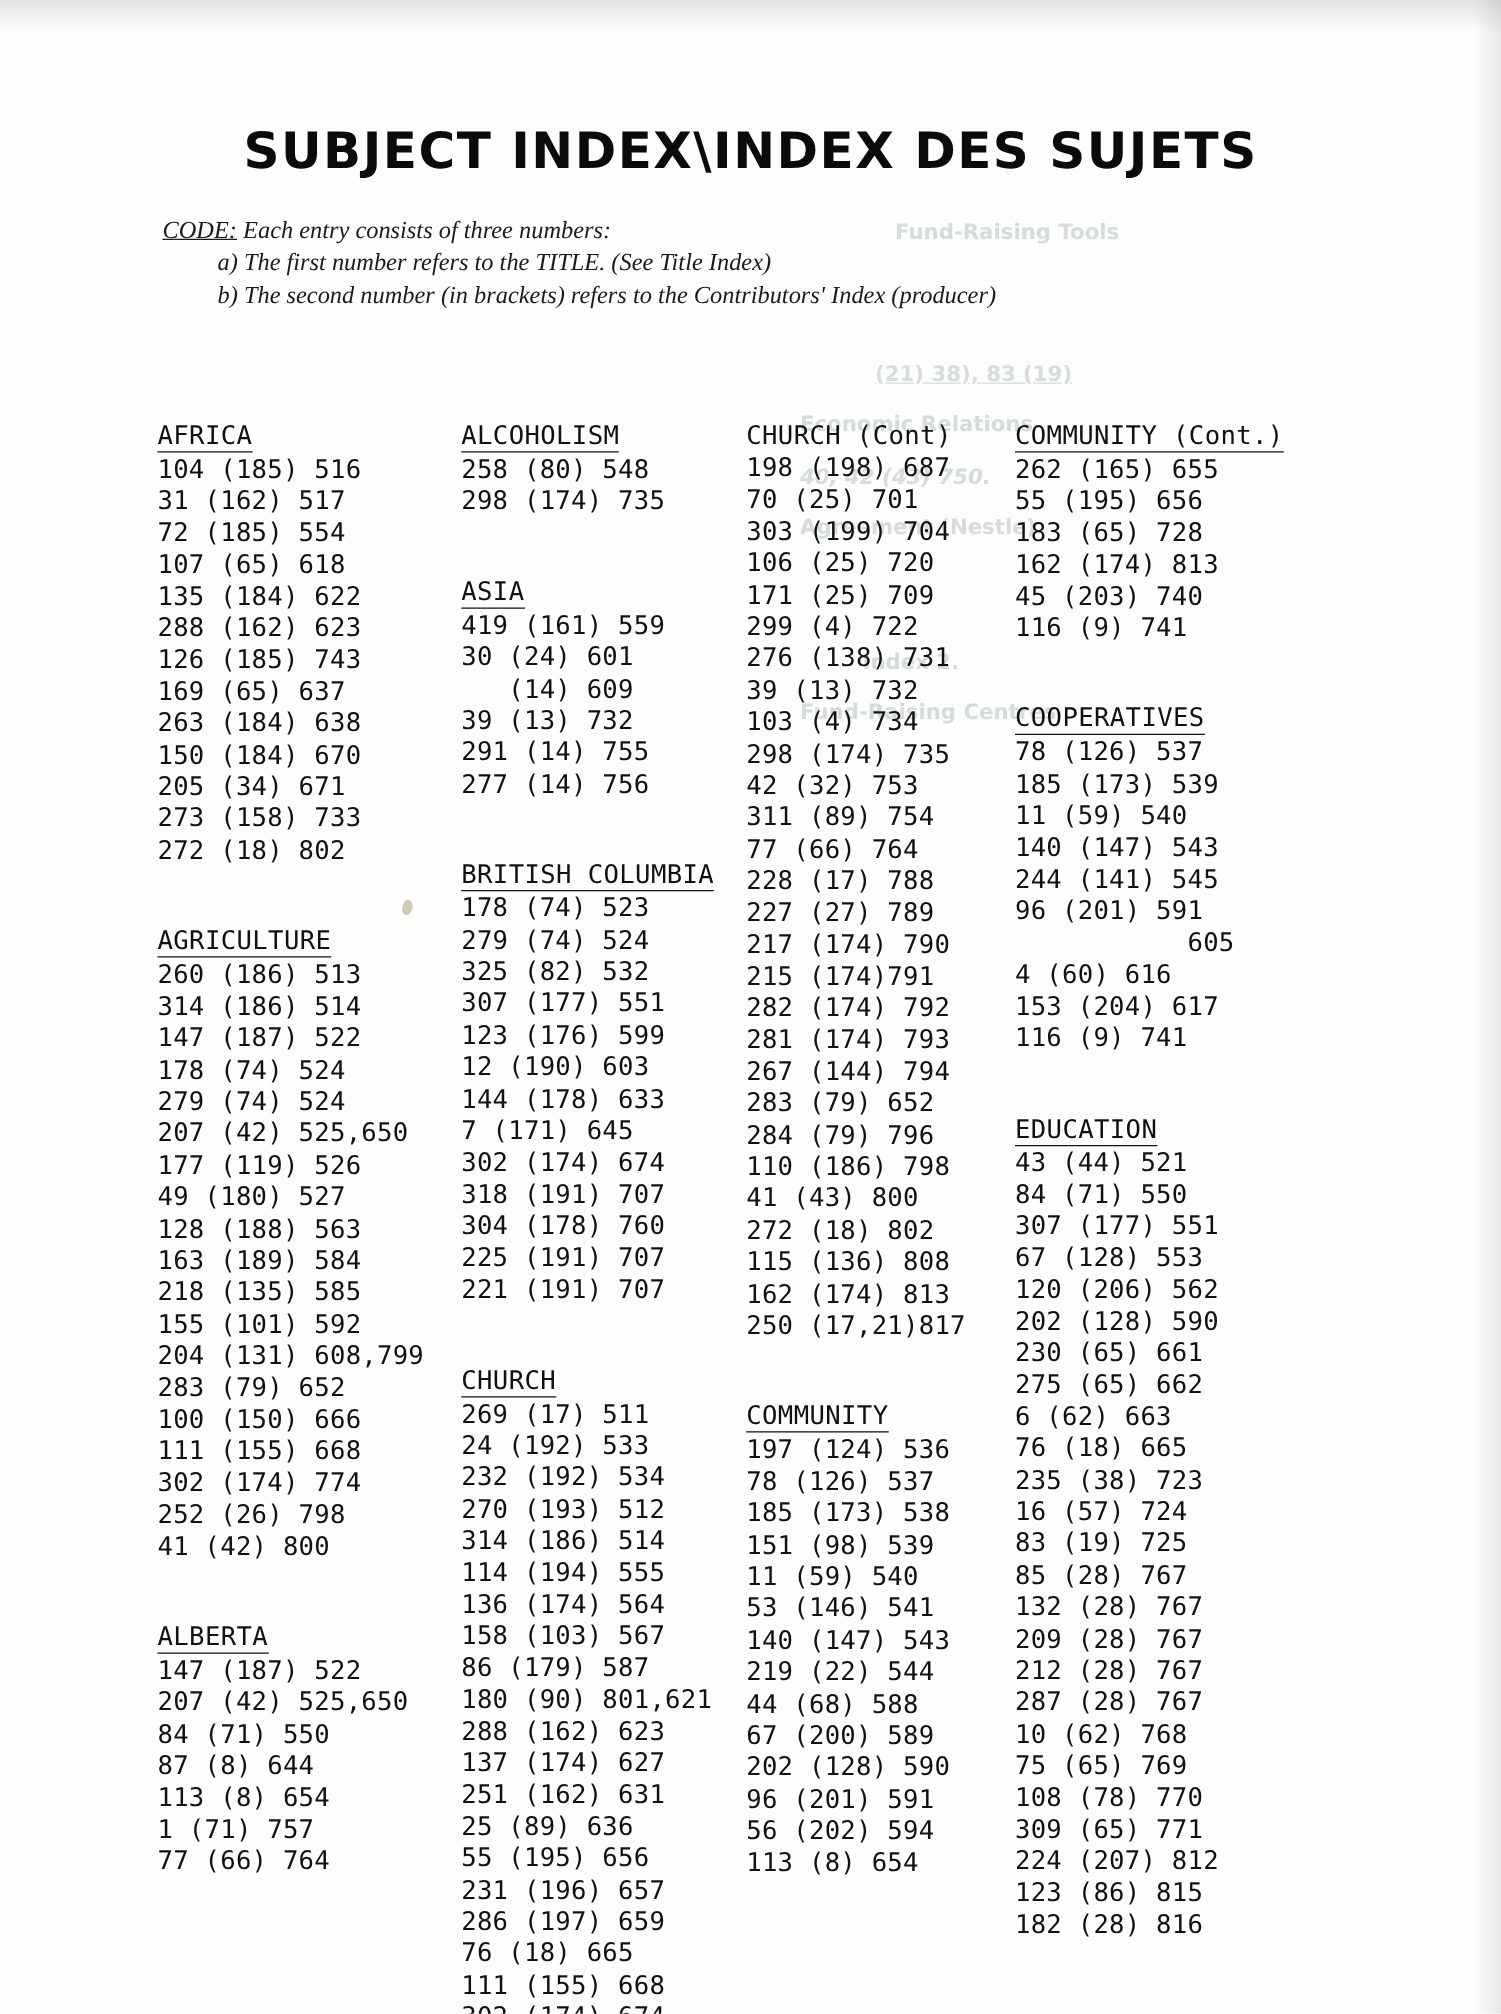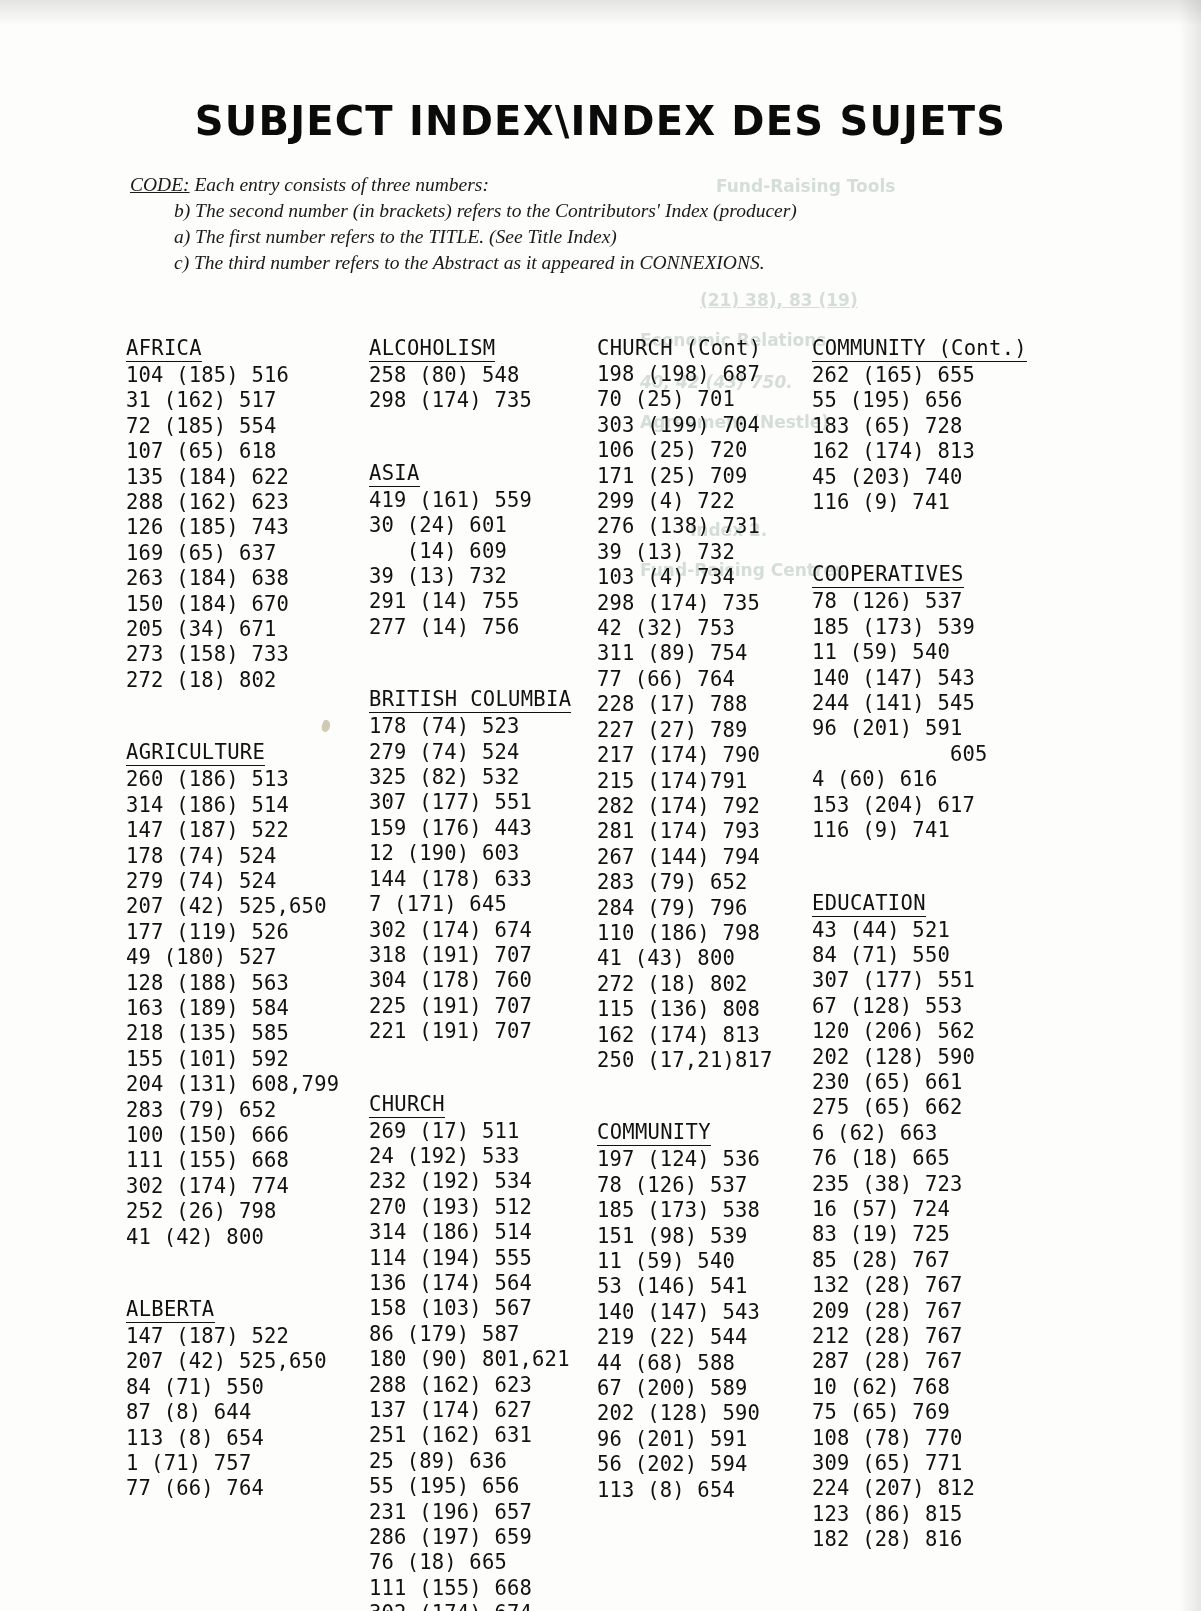--- a/index.html
+++ b/index.html
@@ -139,23 +139,22 @@
   <div class="ghost" style="left:640px; top:412px;">Agreement (Nestle)</div>
   <div class="ghost" style="left:690px; top:520px;">Index 2.</div>
   <div class="ghost" style="left:640px; top:560px;">Fund-Raising Centres</div>
 
   <div class="smudge" style="left:322px; top:720px;"></div>
 
   <div class="title">SUBJECT INDEX\INDEX DES SUJETS</div>
 
   <div class="code-block">
     <div class="code-line"><span class="code-label">CODE:</span><span> Each entry consists of three numbers:</span></div>
+    <div class="code-line code-indent">a) The first number refers to the TITLE. (See Title Index)</div>
     <div class="code-line code-indent">b) The second number (in brackets) refers to the Contributors' Index (producer)</div>
-    <div class="code-line code-indent">a) The first number refers to the TITLE. (See Title Index)</div>
-    <div class="code-line code-indent">c) The third number refers to the Abstract as it appeared in CONNEXIONS.</div>
   </div>
 
   <div class="columns">
 
     <div class="col col-0">
       <div class="section">
         <div class="section-title">AFRICA</div>
         <div class="entry">104 (185) 516</div>
         <div class="entry">31 (162) 517</div>
         <div class="entry">72 (185) 554</div>
@@ -222,21 +221,21 @@
         <div class="entry">291 (14) 755</div>
         <div class="entry">277 (14) 756</div>
       </div>
       <div class="spacer"></div>
       <div class="section">
         <div class="section-title">BRITISH COLUMBIA</div>
         <div class="entry">178 (74) 523</div>
         <div class="entry">279 (74) 524</div>
         <div class="entry">325 (82) 532</div>
         <div class="entry">307 (177) 551</div>
-        <div class="entry">159 (176) 443</div>
+        <div class="entry">123 (176) 599</div>
         <div class="entry">12 (190) 603</div>
         <div class="entry">144 (178) 633</div>
         <div class="entry">7 (171) 645</div>
         <div class="entry">302 (174) 674</div>
         <div class="entry">318 (191) 707</div>
         <div class="entry">304 (178) 760</div>
         <div class="entry">225 (191) 707</div>
         <div class="entry">221 (191) 707</div>
       </div>
       <div class="spacer"></div>

